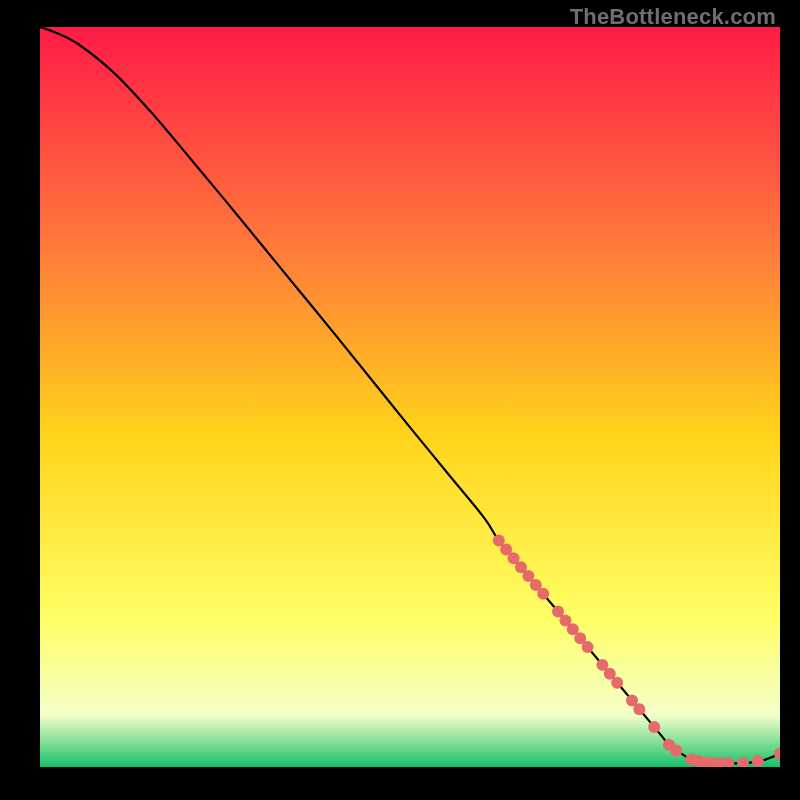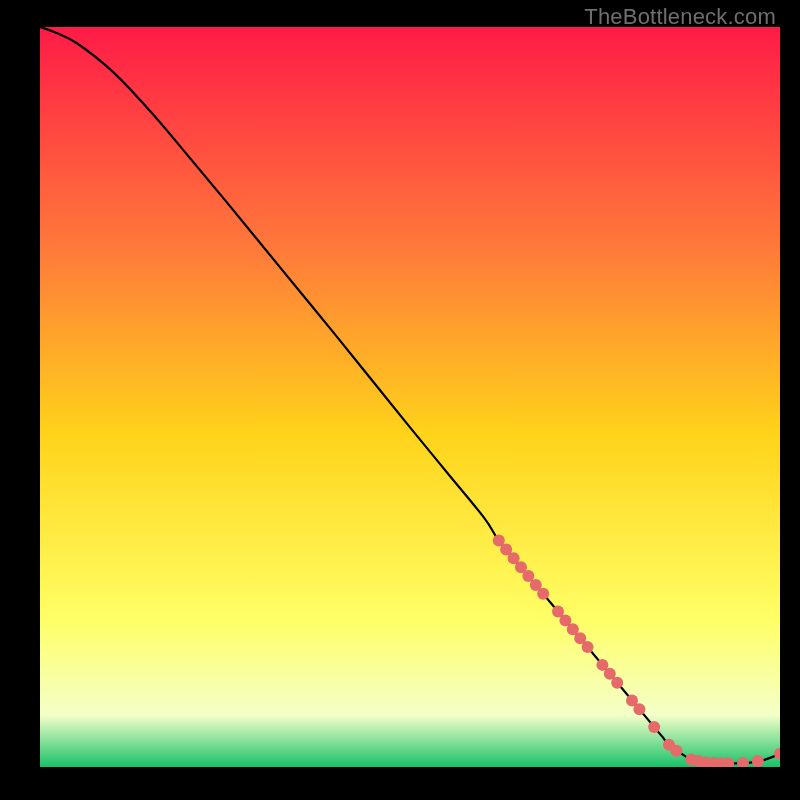--- a/index.html
+++ b/index.html
@@ -23,21 +23,21 @@
     top: 27px;
     width: 740px;
     height: 740px;
   }
   .watermark {
     position: absolute;
     top: 4px;
     right: 24px;
     color: #6f6f6f;
     font-size: 22px;
-    font-weight: 400;
+    font-weight: 700;
     letter-spacing: 0.2px;
     white-space: nowrap;
   }
   svg {
     display: block;
   }
 </style>
 </head>
 <body>
 

